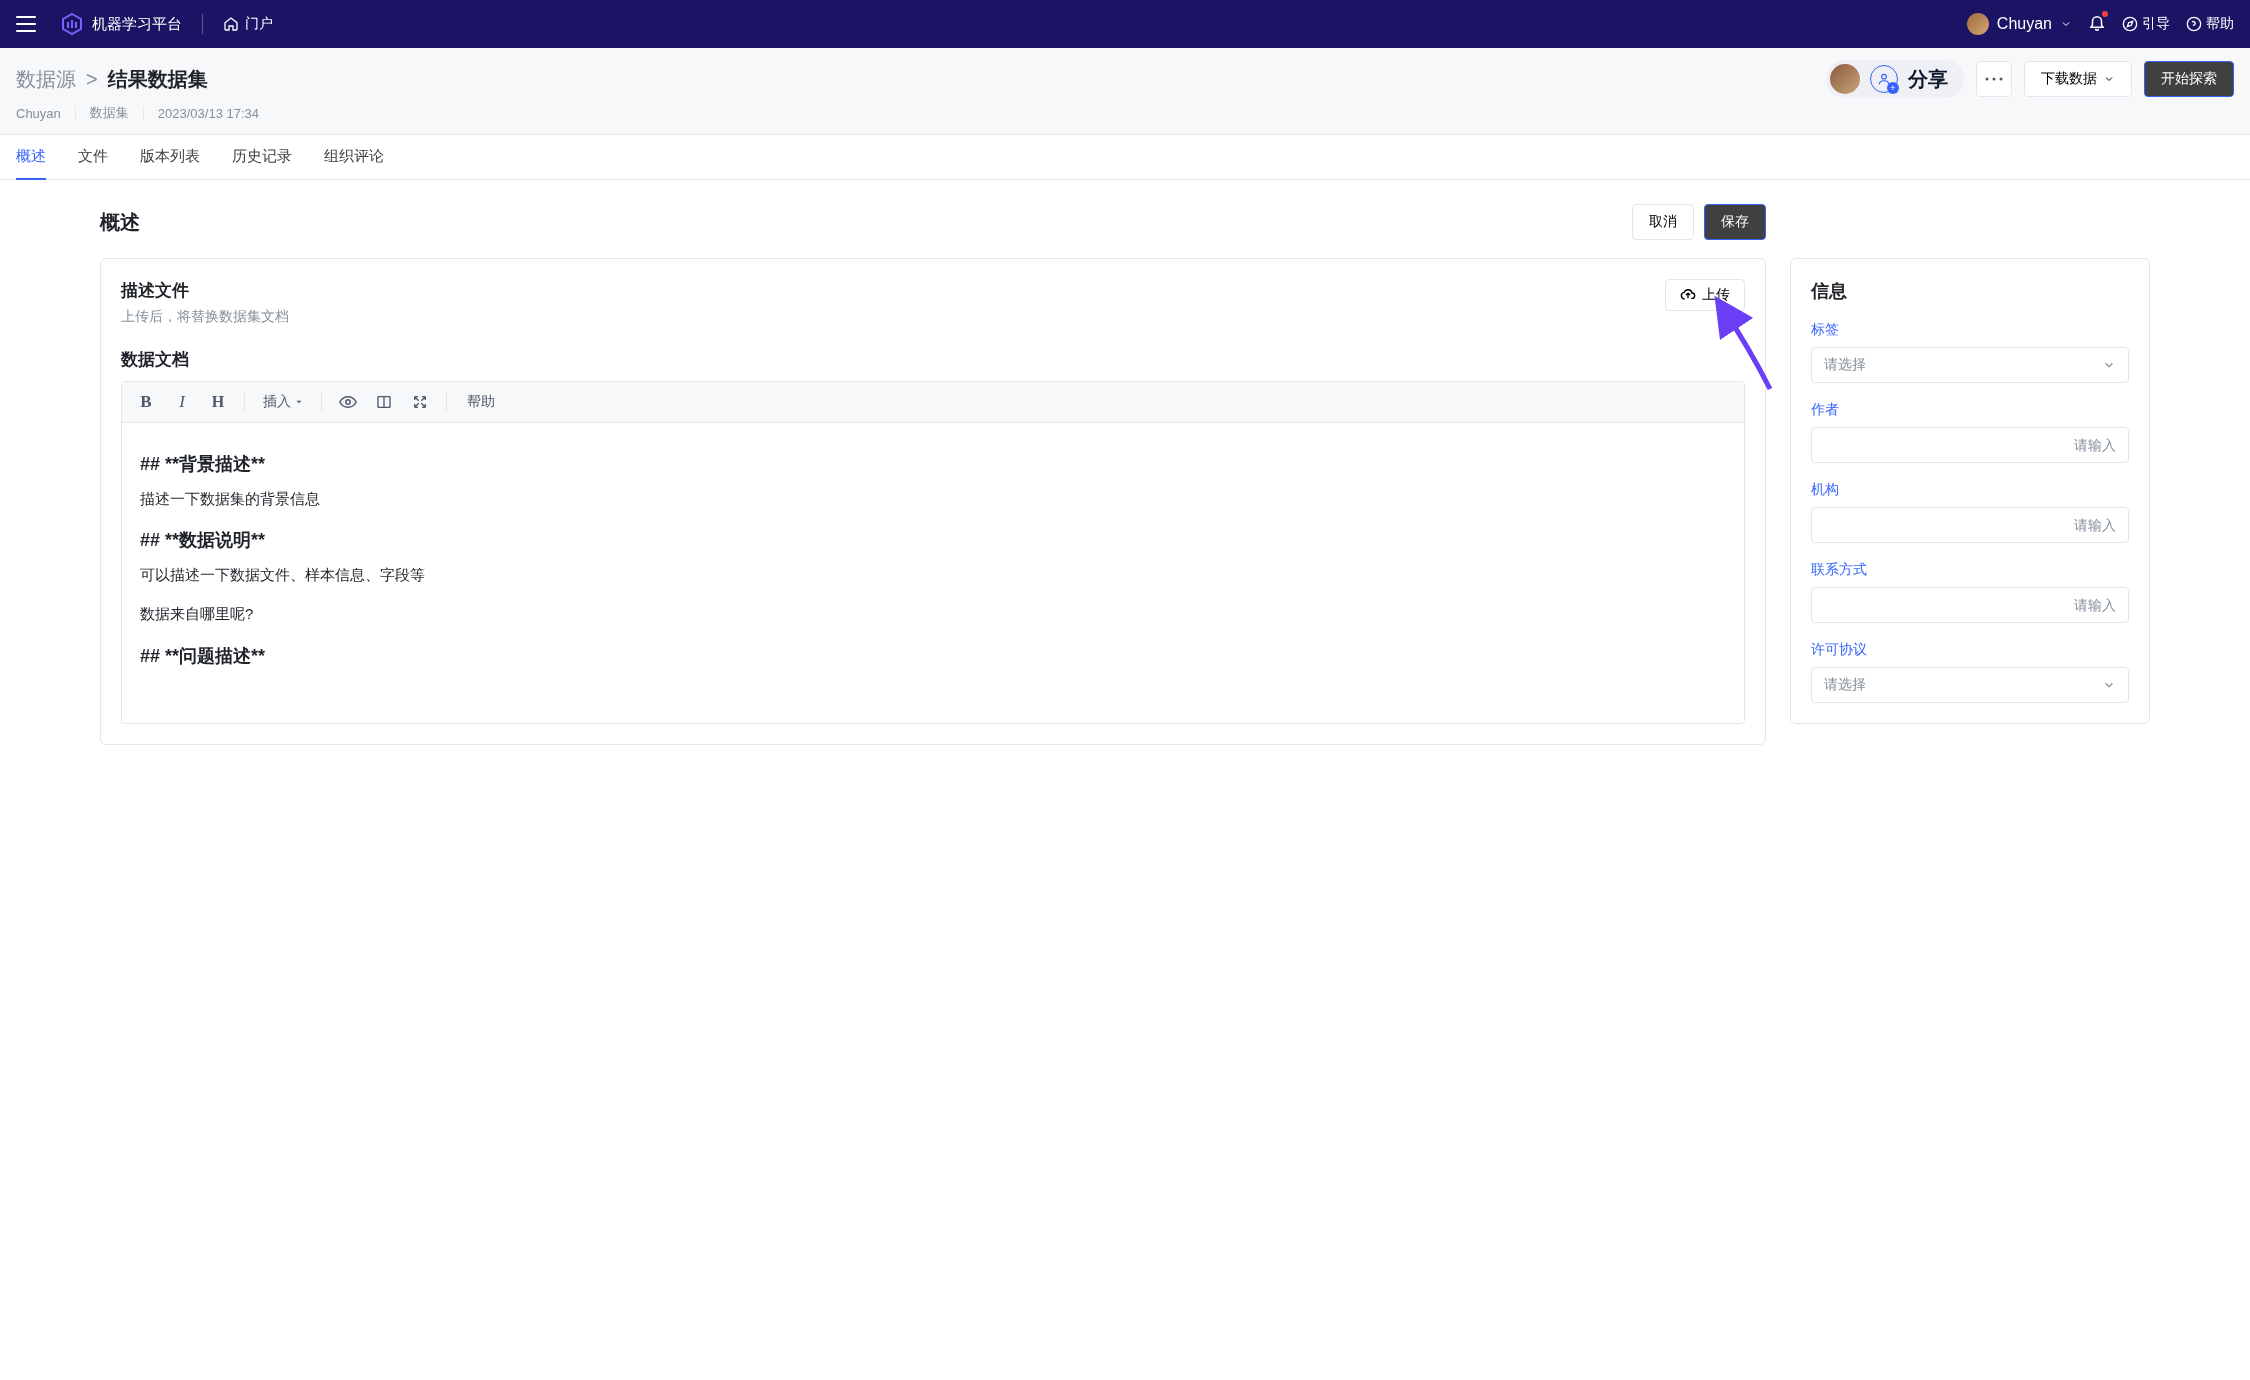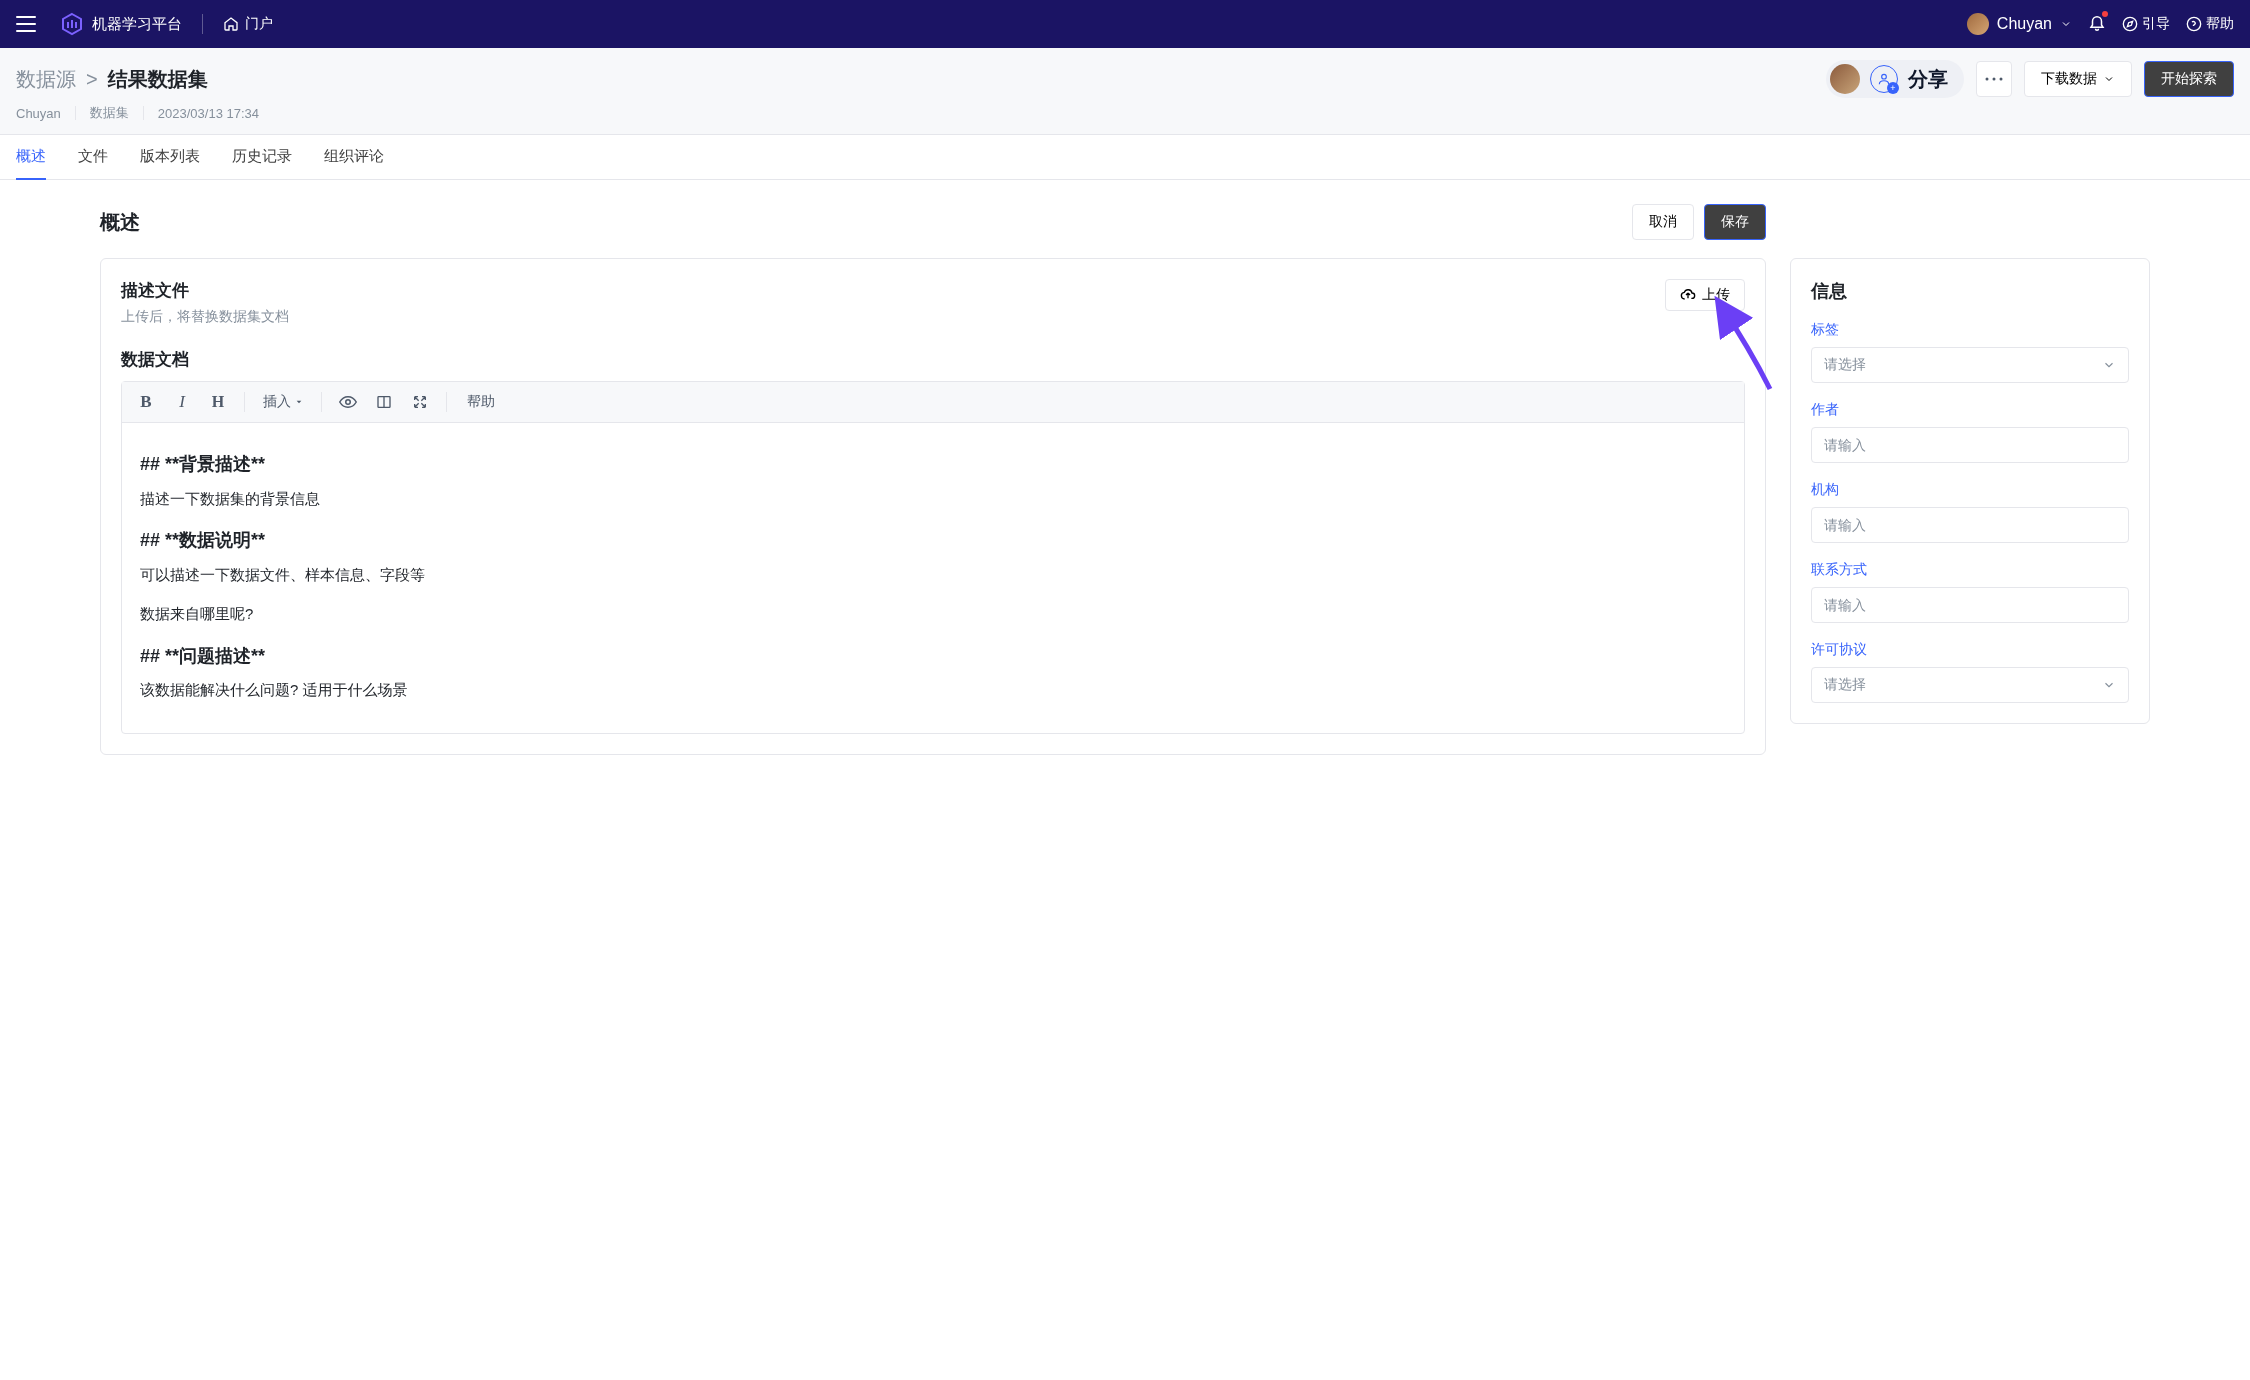--- a/index.html
+++ b/index.html
@@ -69,21 +69,21 @@
 .tool-help { padding: 0 10px; font-size: 14px; color: #4e5969; cursor: pointer; }
 .editor-body { padding: 16px 18px; font-size: 15px; line-height: 1.7; min-height: 300px; }
 .editor-body .md-h { font-size: 18px; font-weight: 700; margin: 10px 0 6px; }
 .editor-body .md-p { margin-bottom: 14px; color: #1f2329; }
 
 
 .info-title { font-size: 18px; font-weight: 600; margin-bottom: 18px; }
 .form-group { margin-bottom: 18px; }
 .form-label { font-size: 14px; color: #3763fb; margin-bottom: 8px; display: block; }
 .form-control { width: 100%; height: 36px; border: 1px solid #e5e6eb; border-radius: 4px; padding: 0 12px; font-size: 14px; background: #fff; display: flex; align-items: center; justify-content: space-between; color: #86909c; }
-.form-input { width: 100%; height: 36px; border: 1px solid #e5e6eb; border-radius: 4px; padding: 0 12px; font-size: 14px; outline: none; }
+.form-input { width: 100%; height: 36px; border: 1px solid #e5e6eb; border-radius: 4px; padding: 0 12px; font-size: 14px; outline: none; text-align: right; }
 .form-input::placeholder { color: #86909c; }
 .chevron { color: #86909c; }
 
 
 .arrow-annotation { position: absolute; pointer-events: none; }
 </style>
 </head>
 <body>
 
 <div class="top-nav">
@@ -252,21 +252,20 @@
           <div class="tool-sep"></div>
           <div class="tool-help">帮助</div>
         </div>
         <div class="editor-body">
           <div class="md-h">## **背景描述**</div>
           <div class="md-p">描述一下数据集的背景信息</div>
           <div class="md-h">## **数据说明**</div>
           <div class="md-p">可以描述一下数据文件、样本信息、字段等</div>
           <div class="md-p">数据来自哪里呢?</div>
           <div class="md-h">## **问题描述**</div>
-          <div class="md-p">该数据能解决什么问题? 适用于什么场景</div>
         </div>
       </div>
 
       <svg class="arrow-annotation" style="top:30px; right:-20px;" width="80" height="110" viewBox="0 0 80 110">
         <defs>
             <marker id="arrh" markerWidth="8" markerHeight="8" refX="6" refY="4" orient="auto">
               <path d="M0,0 L8,4 L0,8 Z" fill="#6b3ff5"></path>
             </marker>
           </defs>
         <path d="M65,100 Q45,60 15,15" fill="none" stroke="#6b3ff5" stroke-width="5" marker-end="url(#arrh)"></path>

